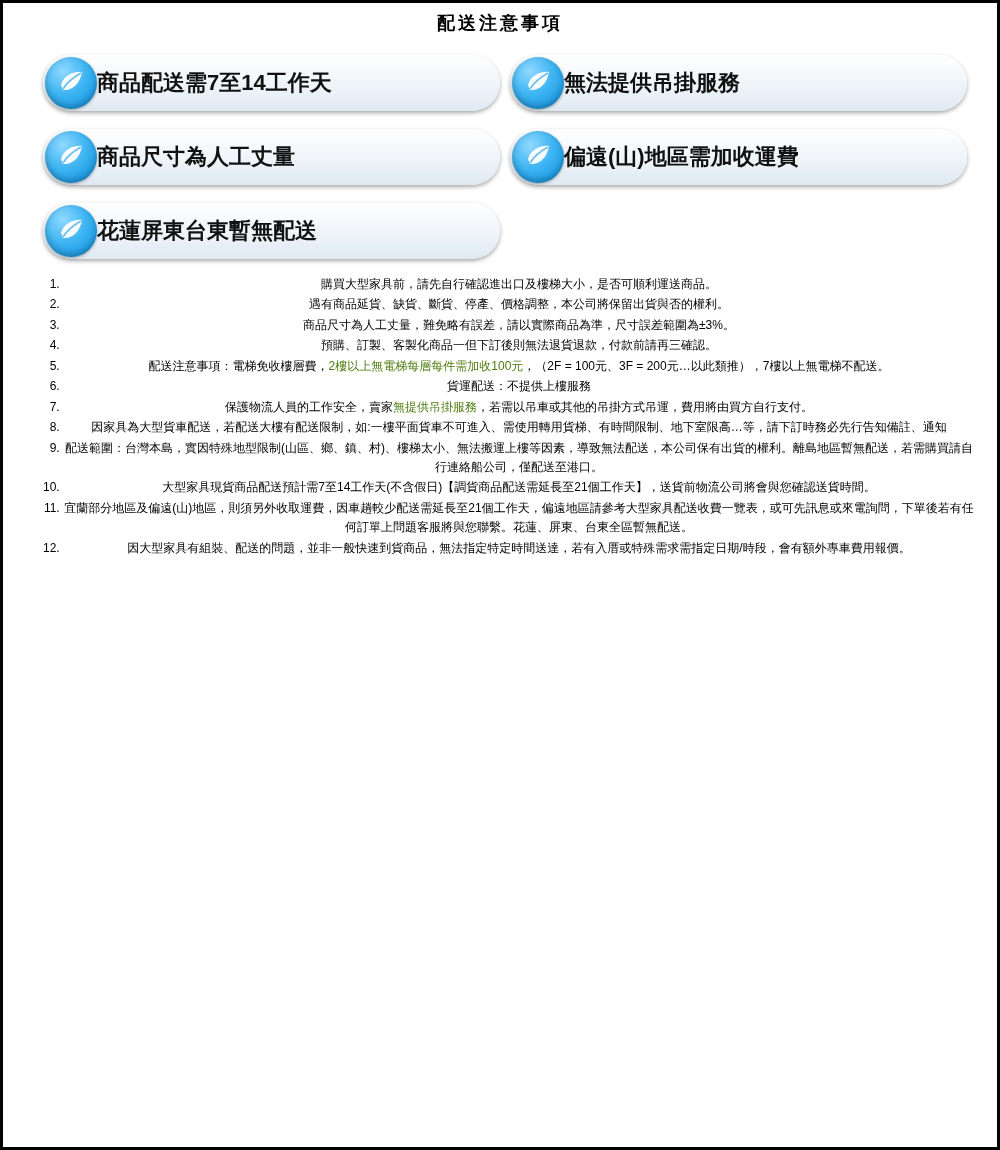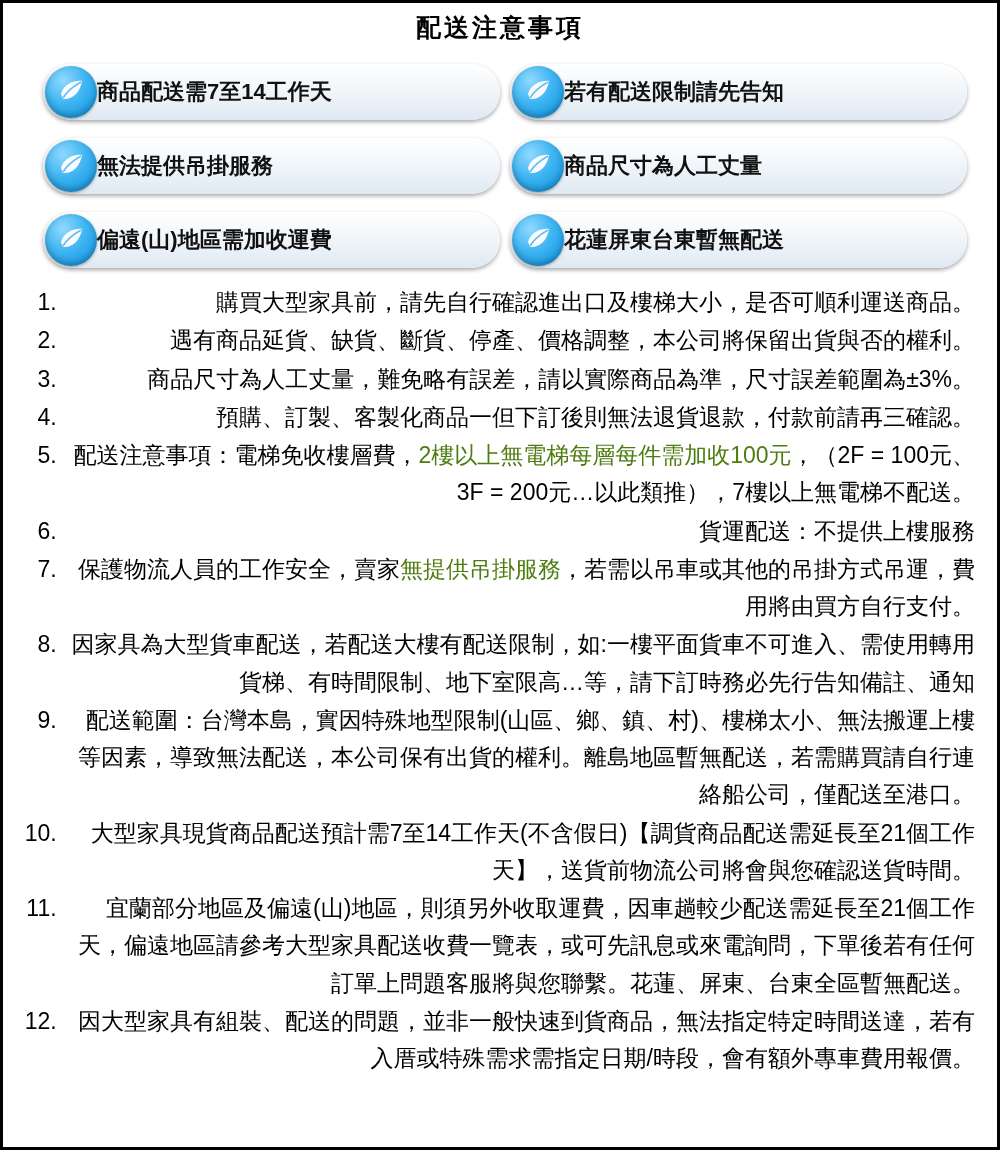--- a/index.html
+++ b/index.html
@@ -18,21 +18,21 @@
     position: relative;
     width: 1000px;
     height: 1150px;
     box-sizing: border-box;
     border: 3px solid #000000;
   }
 
   
   .title {
     text-align: center;
-    font-size: 25px;
+    font-size: 18px;
     font-weight: bold;
     letter-spacing: 3px;
     padding-top: 8px;
     padding-bottom: 4px;
     color: #000;
   }
 
   
   .badges {
     display: grid;
@@ -79,24 +79,24 @@
   .notes {
     padding: 10px 22px 0 18px;
     box-sizing: border-box;
   }
   ol.note-list {
     margin: 0;
     padding-left: 42px;
     list-style-position: outside;
   }
   ol.note-list > li {
-    font-size: 23px;
+    font-size: 12px;
     line-height: 1.62;
     margin-bottom: 1px;
-    text-align: right;
+    text-align: center;
   }
   .hl {
     color: #4d7c0f;
   }
 </style>
 </head>
 <body>
 
 <div class="page">
 
@@ -107,29 +107,20 @@
     <div class="badge">
       <span class="icon">
         <svg width="34" height="34" viewBox="0 0 34 34" aria-hidden="true">
           <path d="M7 19 C10 8, 22 5, 28 6 C26 18, 18 25, 9 24 Z" fill="#ffffff" opacity="0.95"></path>
           <path d="M9 23 C13 16, 20 11, 27 7" stroke="#0a8fe0" stroke-width="1.6" fill="none" opacity="0.6"></path>
         </svg>
       </span>
       <span class="btxt">商品配送需7至14工作天</span>
     </div>
 
-    <div class="badge">
-      <span class="icon">
-        <svg width="34" height="34" viewBox="0 0 34 34" aria-hidden="true">
-          <path d="M7 19 C10 8, 22 5, 28 6 C26 18, 18 25, 9 24 Z" fill="#ffffff" opacity="0.95"></path>
-          <path d="M9 23 C13 16, 20 11, 27 7" stroke="#0a8fe0" stroke-width="1.6" fill="none" opacity="0.6"></path>
-        </svg>
-      </span>
-      <span class="btxt">若有配送限制請先告知</span>
-    </div>
 
     <div class="badge">
       <span class="icon">
         <svg width="34" height="34" viewBox="0 0 34 34" aria-hidden="true">
           <path d="M7 19 C10 8, 22 5, 28 6 C26 18, 18 25, 9 24 Z" fill="#ffffff" opacity="0.95"></path>
           <path d="M9 23 C13 16, 20 11, 27 7" stroke="#0a8fe0" stroke-width="1.6" fill="none" opacity="0.6"></path>
         </svg>
       </span>
       <span class="btxt">無法提供吊掛服務</span>
     </div>

